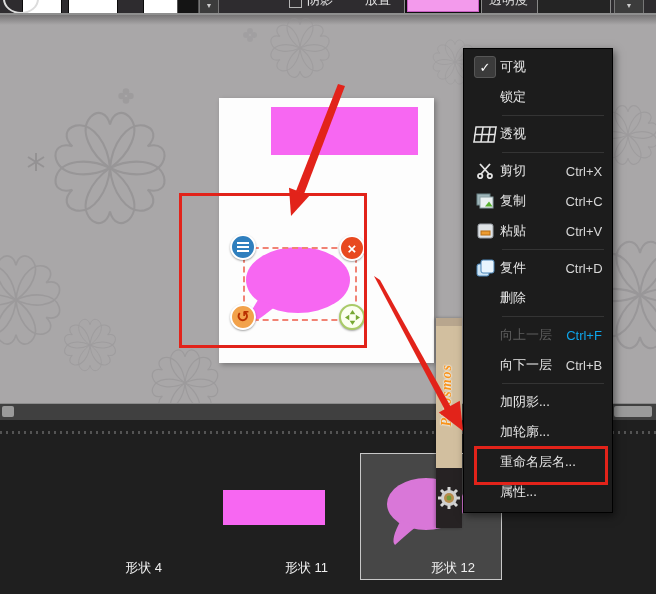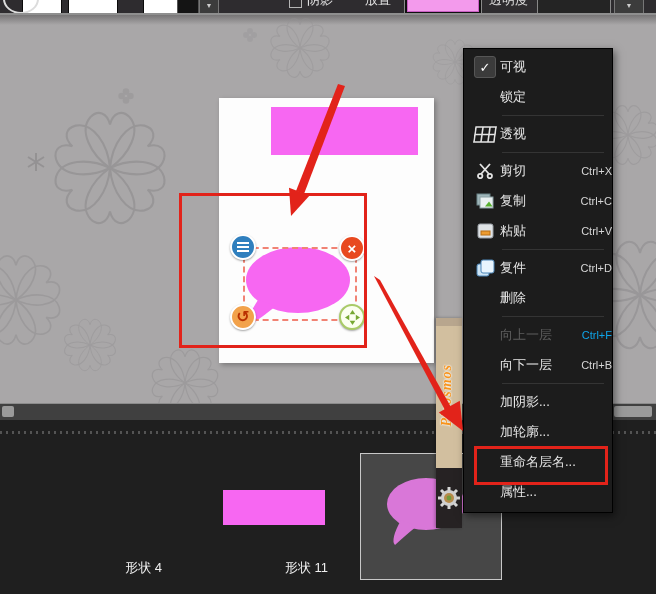--- a/index.html
+++ b/index.html
@@ -61,21 +61,21 @@
 
   
   .cmenu{position:absolute;left:463px;top:48px;width:150px;height:465px;background:#1c1c1c;
          border:1px solid #000;box-sizing:border-box;z-index:10;padding:3px 0 6px 0;
          box-shadow:2px 3px 8px rgba(0,0,0,.5);}
   .menu-item{display:flex;align-items:center;height:30px;padding-left:6px;color:#e6e6e6;font-size:13px;cursor:default;}
   .menu-item.disabled{color:#5e5e5e;}
   .menu-item.disabled .mi-short{color:#0ea5e9;}
   .mi-icon{width:30px;display:flex;align-items:center;justify-content:center;flex:none;}
   .mi-label{flex:1;white-space:nowrap;}
-  .mi-short{width:56px;text-align:right;color:#d6d6d6;font-size:11px;flex:none;}
+  .mi-short{width:56px;text-align:center;color:#d6d6d6;font-size:13px;flex:none;}
   .menu-sep{height:1px;background:#343434;margin:3px 8px 3px 38px;}
   .check-box{width:20px;height:20px;background:#3b3b3b;border:1px solid #565656;border-radius:3px;
              color:#fff;font-size:13px;display:flex;align-items:center;justify-content:center;}
   .menu-anno{position:absolute;left:474px;top:446px;width:128px;height:33px;border:3px solid #E2231A;z-index:12;}
 
   
   .arrows{position:absolute;left:0;top:0;z-index:15;pointer-events:none;}
 </style>
 </head>
 <body>
@@ -176,20 +176,21 @@
   <div class="panel">
     <div class="dotted"></div>
     <div class="thumb-sel"></div>
     <div class="thumb-rect"></div>
     <svg class="thumb-bubble" width="84" height="78">
       <ellipse cx="41" cy="32" rx="39" ry="26" fill="#D977D8"></ellipse>
       <path d="M16,48 Q5,68 10,73 Q22,62 32,54 Z" fill="#D977D8"></path>
     </svg>
     <div class="thumb-label" style="left:72px;">形状 4</div>
     <div class="thumb-label" style="left:238px;">形状 11</div>
+    <div class="thumb-label" style="left:385px;">形状 12</div>
   </div>
 
   <div class="wm">
     <div class="wm-text">Picosmos</div>
     <svg class="wm-gear" width="24" height="24" viewBox="0 0 24 24">
       <g stroke="#d6d6d6" stroke-width="3">
         <line x1="12" y1="1" x2="12" y2="23"></line>
           <line x1="1" y1="12" x2="23" y2="12"></line>
         <line x1="4" y1="4" x2="20" y2="20"></line>
           <line x1="20" y1="4" x2="4" y2="20"></line>

